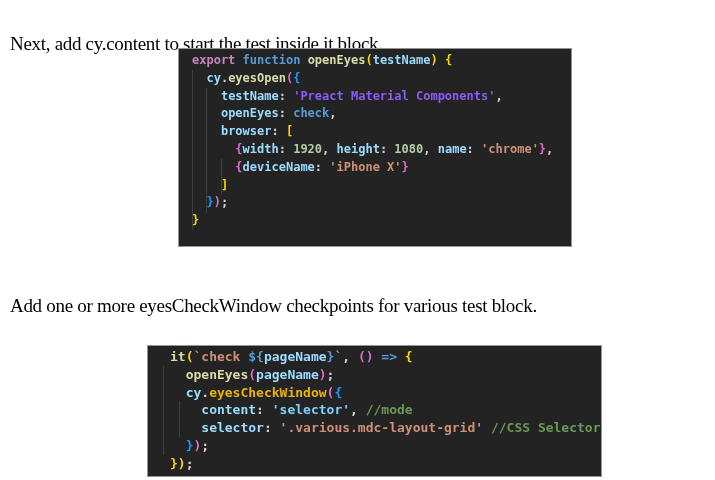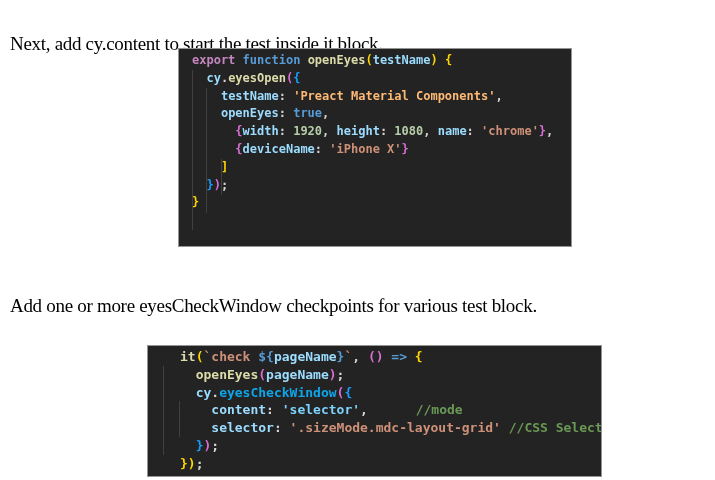--- a/index.html
+++ b/index.html
@@ -43,21 +43,21 @@
   .code-line {
     white-space: pre;
     position: relative;
     z-index: 2;
   }
   #code-block-0 { left: 178px; top: 48px; width: 394px; height: 199px; }
   #code-block-0 .code-inner { padding: 3px 0 0 13px; }
   #code-block-0 .code-line { font-size: 12px; line-height: 17.8px; height: 17.8px; }
 
   #code-block-1 { left: 147px; top: 345px; width: 455px; height: 132px; }
-  #code-block-1 .code-inner { padding: 2px 0 0 32px; }
+  #code-block-1 .code-inner { padding: 2px 0 0 22px; }
   #code-block-1 .code-line { font-size: 13px; line-height: 17.8px; height: 17.8px; }
 
   .indent-guide {
     position: absolute;
     width: 1px;
     background: #404040;
     z-index: 1;
   }
 </style>
 </head>
@@ -67,39 +67,40 @@
 
   <p class="doc-para" style="top: 12px;">Next, add cy.content to start the test inside it block.</p>
 
   <div class="code-block" id="code-block-0">
     <div class="code-inner">
       <div class="indent-guide" style="left: 13px; top: 21px; height: 160px;"></div>
       <div class="indent-guide" style="left: 27px; top: 39px; height: 125px;"></div>
       <div class="indent-guide" style="left: 42px; top: 110px; height: 36px;"></div>
     <div class="code-line"><span style="color: rgb(197, 134, 192);">export</span><span style="color: rgb(212, 212, 212);"> </span><span style="color: rgb(86, 156, 214);">function</span><span style="color: rgb(212, 212, 212);"> </span><span style="color: rgb(220, 220, 170);">openEyes</span><span style="color: rgb(255, 215, 0);">(</span><span style="color: rgb(156, 220, 254);">testName</span><span style="color: rgb(255, 215, 0);">)</span><span style="color: rgb(212, 212, 212);"> </span><span style="color: rgb(255, 215, 0);">{</span></div>
         <div class="code-line"><span style="color: rgb(212, 212, 212);">  </span><span style="color: rgb(156, 220, 254);">cy</span><span style="color: rgb(212, 212, 212);">.</span><span style="color: rgb(220, 220, 170);">eyesOpen</span><span style="color: rgb(218, 112, 214);">(</span><span style="color: rgb(23, 159, 255);">{</span></div>
-        <div class="code-line"><span style="color: rgb(212, 212, 212);">    </span><span style="color: rgb(156, 220, 254);">testName</span><span style="color: rgb(212, 212, 212);">: </span><span style="color: #fdba74;">'Preact Material Components'</span><span style="color: rgb(212, 212, 212);">,</span></div>
-        <div class="code-line"><span style="color: rgb(212, 212, 212);">    </span><span style="color: rgb(156, 220, 254);">openEyes</span><span style="color: rgb(212, 212, 212);">: </span><span style="color: rgb(86, 156, 214);">true</span><span style="color: rgb(212, 212, 212);">,</span></div>
+        <div class="code-line"><span style="color: rgb(212, 212, 212);">    </span><span style="color: rgb(156, 220, 254);">testName</span><span style="color: rgb(212, 212, 212);">: </span><span style="color: #8b5cf6;">'Preact Material Components'</span><span style="color: rgb(212, 212, 212);">,</span></div>
+        <div class="code-line"><span style="color: rgb(212, 212, 212);">    </span><span style="color: rgb(156, 220, 254);">openEyes</span><span style="color: rgb(212, 212, 212);">: </span><span style="color: rgb(86, 156, 214);">check</span><span style="color: rgb(212, 212, 212);">,</span></div>
+        <div class="code-line"><span style="color: rgb(212, 212, 212);">    </span><span style="color: rgb(156, 220, 254);">browser</span><span style="color: rgb(212, 212, 212);">: </span><span style="color: rgb(255, 215, 0);">[</span></div>
         <div class="code-line"><span style="color: rgb(212, 212, 212);">      </span><span style="color: rgb(218, 112, 214);">{</span><span style="color: rgb(156, 220, 254);">width</span><span style="color: rgb(212, 212, 212);">: </span><span style="color: rgb(181, 206, 168);">1920</span><span style="color: rgb(212, 212, 212);">, </span><span style="color: rgb(156, 220, 254);">height</span><span style="color: rgb(212, 212, 212);">: </span><span style="color: rgb(181, 206, 168);">1080</span><span style="color: rgb(212, 212, 212);">, </span><span style="color: rgb(156, 220, 254);">name</span><span style="color: rgb(212, 212, 212);">: </span><span style="color: rgb(206, 145, 120);">'chrome'</span><span style="color: rgb(218, 112, 214);">}</span><span style="color: rgb(212, 212, 212);">,</span></div>
         <div class="code-line"><span style="color: rgb(212, 212, 212);">      </span><span style="color: rgb(218, 112, 214);">{</span><span style="color: rgb(156, 220, 254);">deviceName</span><span style="color: rgb(212, 212, 212);">: </span><span style="color: rgb(206, 145, 120);">'iPhone X'</span><span style="color: rgb(218, 112, 214);">}</span></div>
         <div class="code-line"><span style="color: rgb(212, 212, 212);">    </span><span style="color: rgb(255, 215, 0);">]</span></div>
         <div class="code-line"><span style="color: rgb(212, 212, 212);">  </span><span style="color: rgb(23, 159, 255);">}</span><span style="color: rgb(218, 112, 214);">)</span><span style="color: rgb(212, 212, 212);">;</span></div>
         <div class="code-line"><span style="color: rgb(255, 215, 0);">}</span></div>
       </div>
   </div>
 
   <p class="doc-para" style="top: 274px;">Add one or more eyesCheckWindow checkpoints for various test block.</p>
 
   <div class="code-block" id="code-block-1">
     <div class="code-inner">
       <div class="indent-guide" style="left: 15px; top: 20px; height: 89px;"></div>
       <div class="indent-guide" style="left: 31px; top: 55px; height: 36px;"></div>
     <div class="code-line"><span style="color: rgb(220, 220, 170);">it</span><span style="color: rgb(255, 215, 0);">(</span><span style="color: rgb(206, 145, 120);">`check </span><span style="color: rgb(86, 156, 214);">${</span><span style="color: rgb(156, 220, 254);">pageName</span><span style="color: rgb(86, 156, 214);">}</span><span style="color: rgb(206, 145, 120);">`</span><span style="color: rgb(212, 212, 212);">, </span><span style="color: rgb(218, 112, 214);">(</span><span style="color: rgb(218, 112, 214);">)</span><span style="color: rgb(212, 212, 212);"> </span><span style="color: rgb(86, 156, 214);">=&gt;</span><span style="color: rgb(212, 212, 212);"> </span><span style="color: rgb(255, 215, 0);">{</span></div>
         <div class="code-line"><span style="color: rgb(212, 212, 212);">  </span><span style="color: rgb(220, 220, 170);">openEyes</span><span style="color: rgb(218, 112, 214);">(</span><span style="color: rgb(156, 220, 254);">pageName</span><span style="color: rgb(218, 112, 214);">)</span><span style="color: rgb(212, 212, 212);">;</span></div>
-        <div class="code-line"><span style="color: rgb(212, 212, 212);">  </span><span style="color: rgb(156, 220, 254);">cy</span><span style="color: rgb(212, 212, 212);">.</span><span style="color: #0ea5e9;">eyesCheckWindow</span><span style="color: rgb(218, 112, 214);">(</span><span style="color: rgb(23, 159, 255);">{</span></div>
-        <div class="code-line"><span style="color: rgb(212, 212, 212);">    </span><span style="color: rgb(156, 220, 254);">content</span><span style="color: rgb(212, 212, 212);">: </span><span style="color: #7dd3fc;">'selector'</span><span style="color: rgb(212, 212, 212);">, </span><span style="color: rgb(106, 153, 85); margin-left: 40px;">//mode</span></div>
-        <div class="code-line"><span style="color: rgb(212, 212, 212);">    </span><span style="color: rgb(156, 220, 254);">selector</span><span style="color: rgb(212, 212, 212);">: </span><span style="color: rgb(206, 145, 120);">'.sizeMode.mdc-layout-grid'</span><span style="color: rgb(212, 212, 212);"> </span><span style="color: rgb(106, 153, 85);">//CSS Selector</span></div>
+        <div class="code-line"><span style="color: rgb(212, 212, 212);">  </span><span style="color: rgb(156, 220, 254);">cy</span><span style="color: rgb(212, 212, 212);">.</span><span style="color: #eab308;">eyesCheckWindow</span><span style="color: rgb(218, 112, 214);">(</span><span style="color: rgb(23, 159, 255);">{</span></div>
+        <div class="code-line"><span style="color: rgb(212, 212, 212);">    </span><span style="color: rgb(156, 220, 254);">content</span><span style="color: rgb(212, 212, 212);">: </span><span style="color: #7dd3fc;">'selector'</span><span style="color: rgb(212, 212, 212);">, </span><span style="color: rgb(106, 153, 85);">//mode</span></div>
+        <div class="code-line"><span style="color: rgb(212, 212, 212);">    </span><span style="color: rgb(156, 220, 254);">selector</span><span style="color: rgb(212, 212, 212);">: </span><span style="color: rgb(206, 145, 120);">'.various.mdc-layout-grid'</span><span style="color: rgb(212, 212, 212);"> </span><span style="color: rgb(106, 153, 85);">//CSS Selector</span></div>
         <div class="code-line"><span style="color: rgb(212, 212, 212);">  </span><span style="color: rgb(23, 159, 255);">}</span><span style="color: rgb(218, 112, 214);">)</span><span style="color: rgb(212, 212, 212);">;</span></div>
         <div class="code-line"><span style="color: rgb(255, 215, 0);">}</span><span style="color: rgb(255, 215, 0);">)</span><span style="color: rgb(212, 212, 212);">;</span></div>
       </div>
   </div>
 
 </div>
 
 </body></html>

